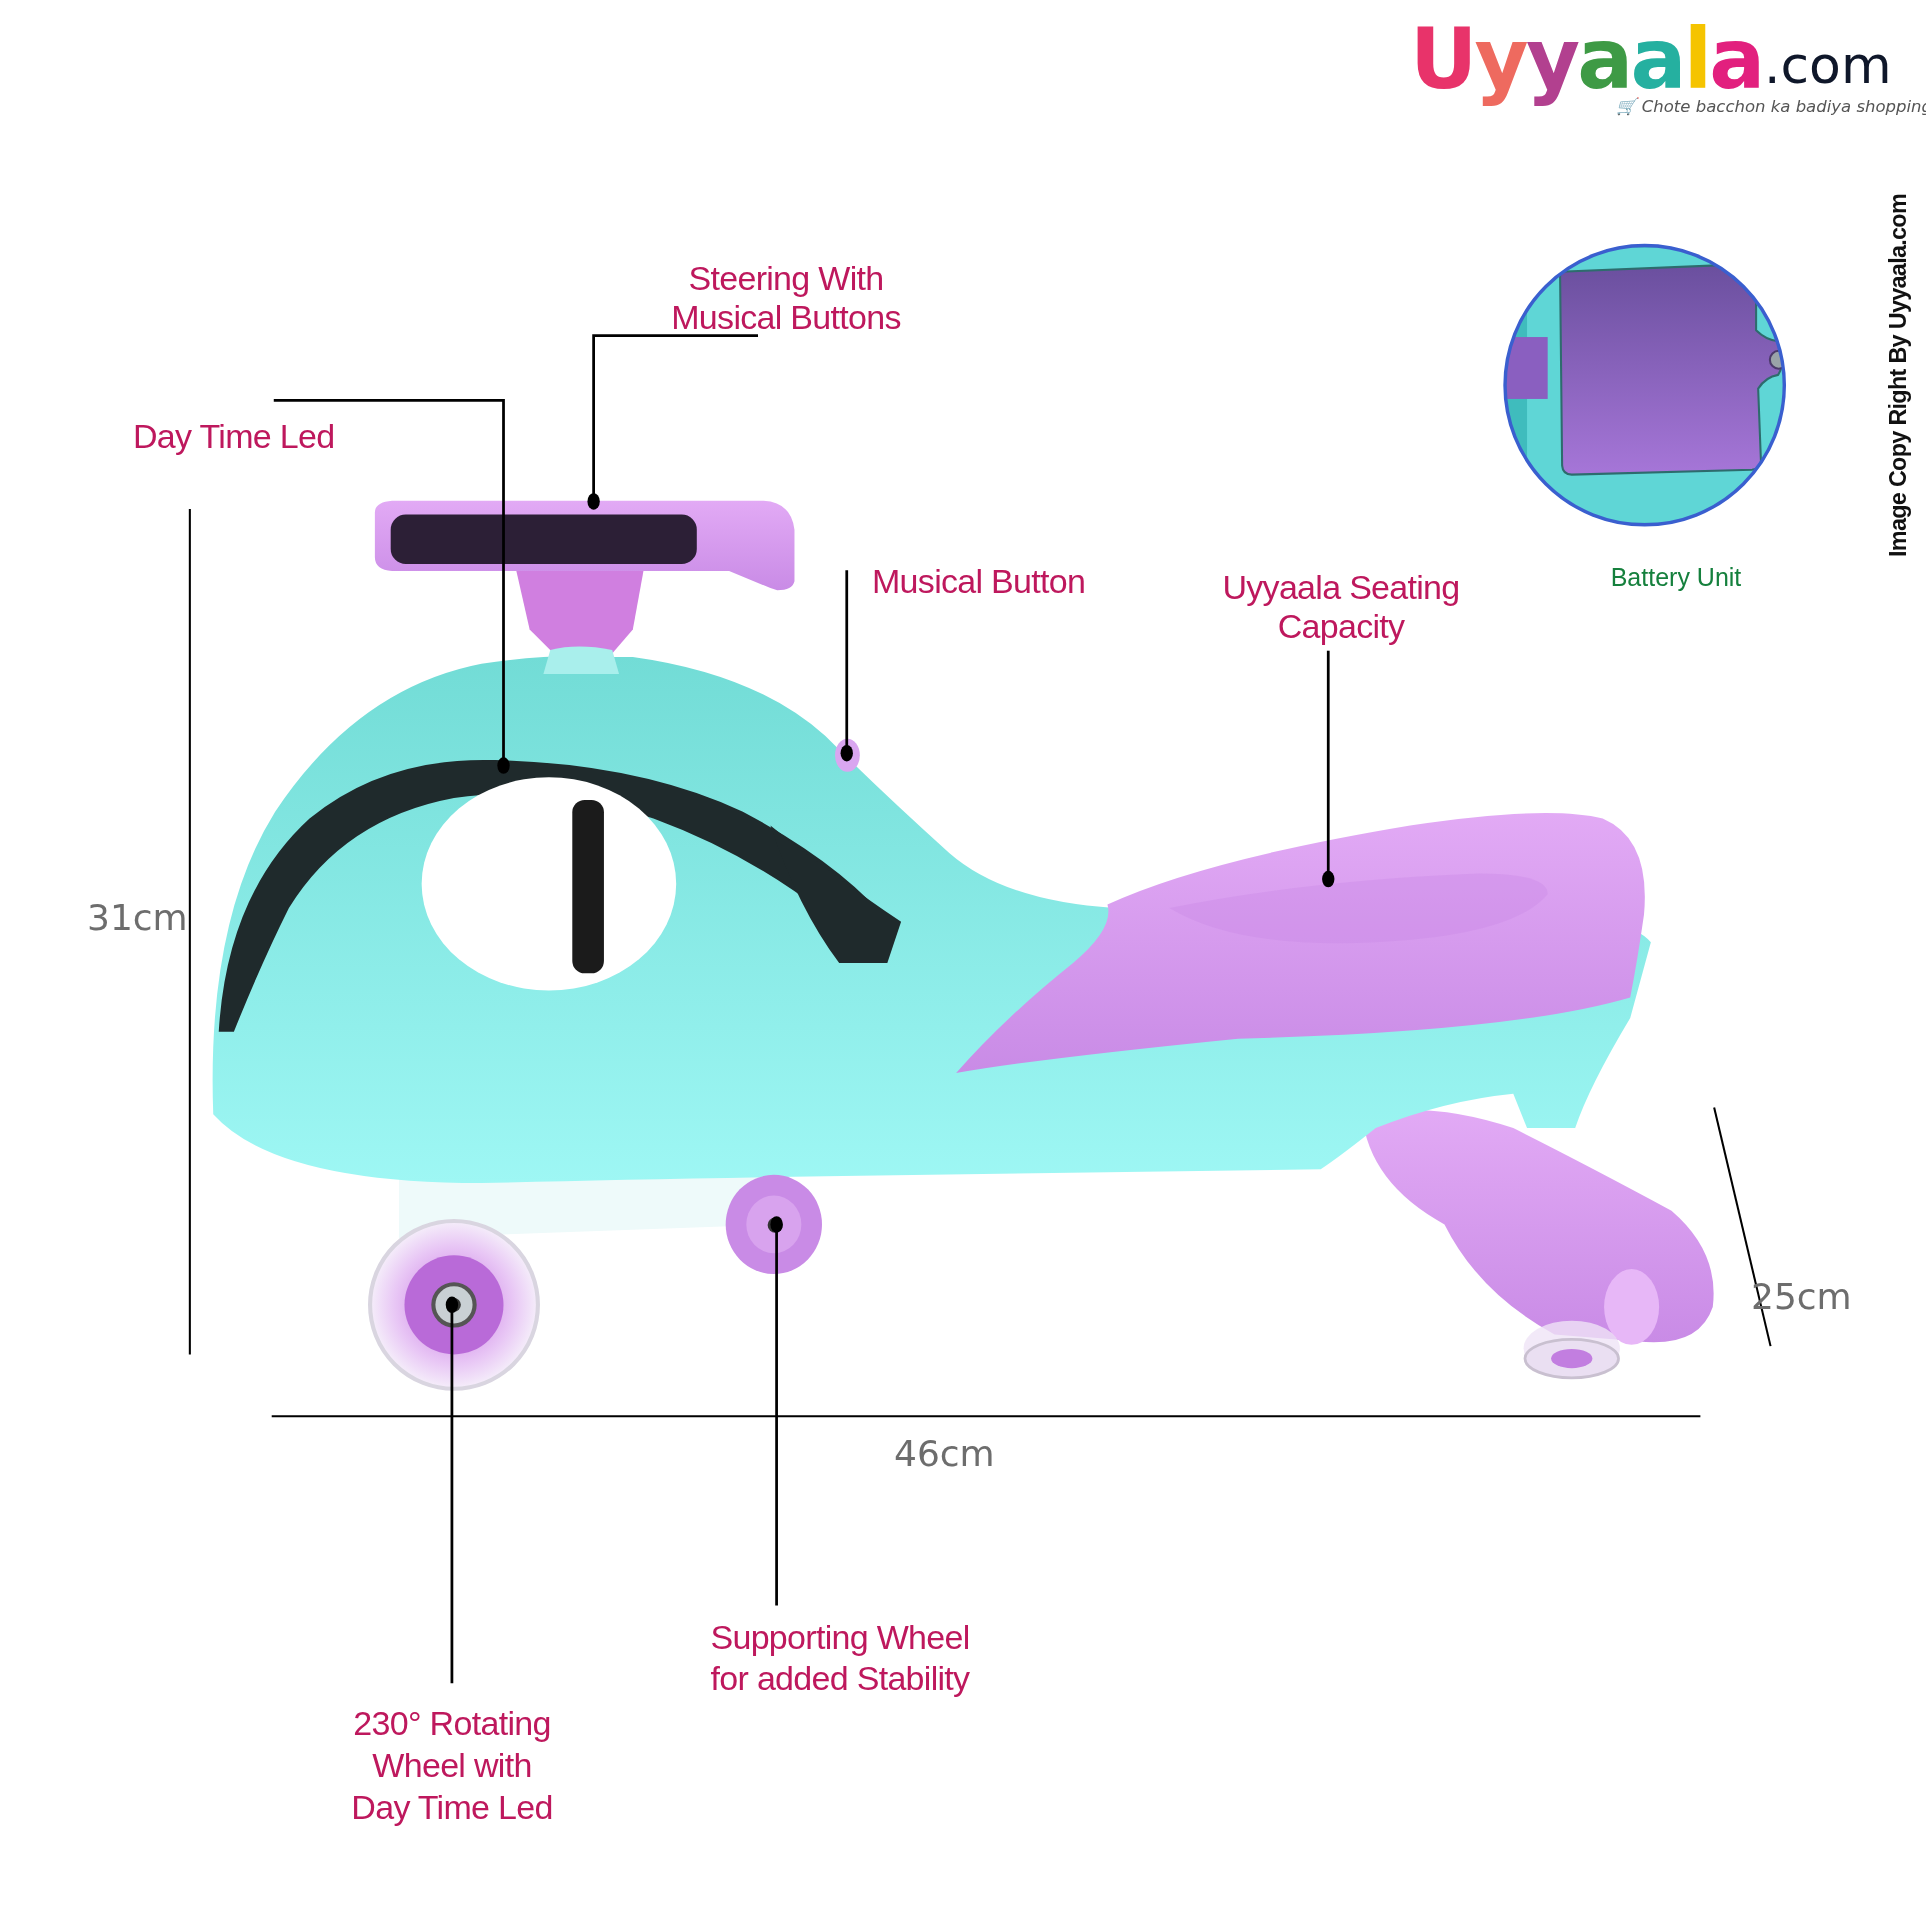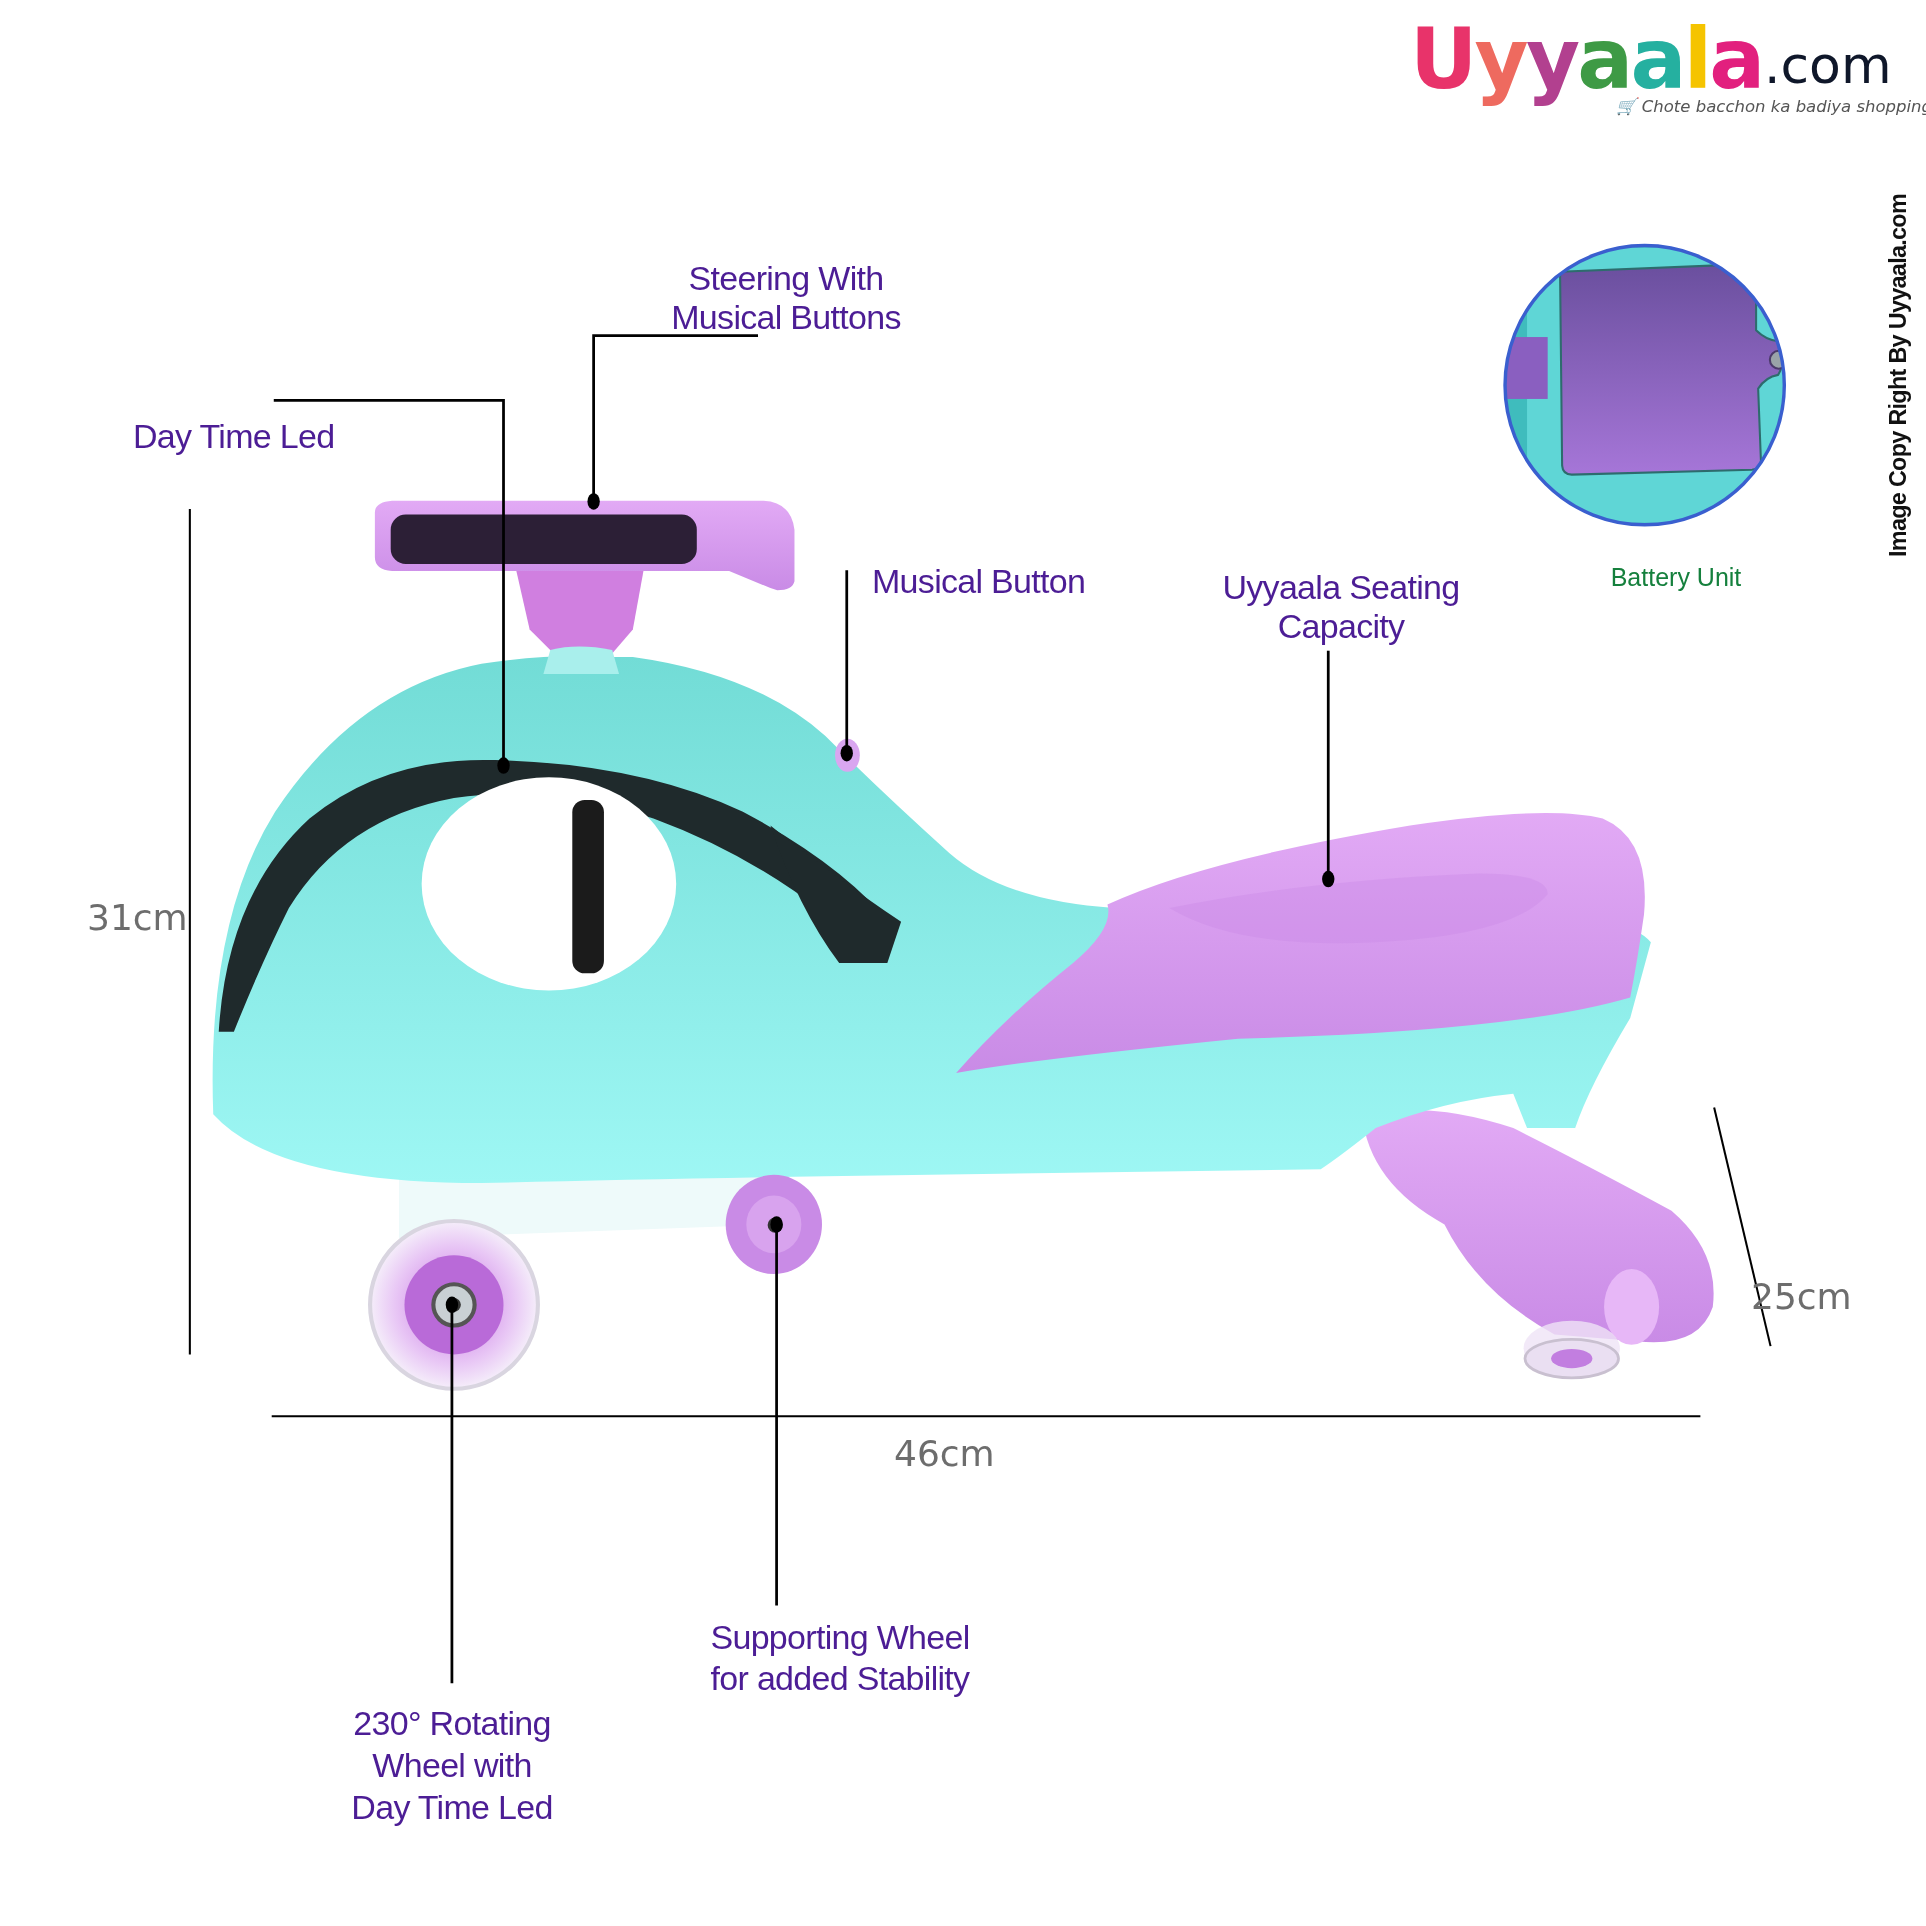--- a/index.html
+++ b/index.html
@@ -1,17 +1,17 @@
 <!DOCTYPE html>
 <html style="font-size:11px"><head>
 <meta charset="utf-8">
 <style>
   html, body { margin:0; padding:0; background:#ffffff; }
   #stage { position:relative; width:1926px; height:1926px; overflow:hidden; background:#fff; font-family:"Liberation Sans", "DejaVu Sans", sans-serif; }
-  .lbl { position:absolute; color:#4c1d95; font-size:34px; line-height:39px; letter-spacing:-0.7px; white-space:nowrap; font-family:"Liberation Sans", sans-serif; }
+  .lbl { position:absolute; color:#be185d; font-size:34px; line-height:39px; letter-spacing:-0.7px; white-space:nowrap; font-family:"Liberation Sans", sans-serif; }
   .lbl.c { text-align:center; transform:translateX(-50%); }
   .lbl .ln { display:block; }
   .dim { position:absolute; color:#6d6d6d; font-size:36px; line-height:39px; font-family:"DejaVu Sans", sans-serif; white-space:nowrap; }
   svg.layer { position:absolute; left:0; top:0; }
   .logo { position:absolute; left:1410px; top:20.6px; width:495px; height:103px; }
   .logo-word { position:absolute; left:0; top:-5.5px; font-family:"DejaVu Sans", sans-serif; font-weight:bold; font-size:83px; letter-spacing:-2.8px; line-height:89px; }
   .logo-dotcom { position:absolute; left:354px; top:20.6px; font-family:"DejaVu Sans", sans-serif; font-size:52px; color:#0f172a; line-height:48px; }
   .logo-tag { position:absolute; left:206px; top:76px; font-family:"DejaVu Sans", sans-serif; font-size:16.5px; color:#555; font-style:italic; white-space:nowrap; }
   .copyright { position:absolute; left:1885px; top:557px; transform-origin:0 0; transform:rotate(-90deg); font-family:"Liberation Sans", sans-serif; font-weight:bold; font-size:23.4px; color:#111; white-space:nowrap; letter-spacing:-0.7px; }
   .battery-label { position:absolute; left:1676px; top:563px; transform:translateX(-50%); color:#15803d; font-size:25px; font-family:"Liberation Sans", sans-serif; white-space:nowrap; }

